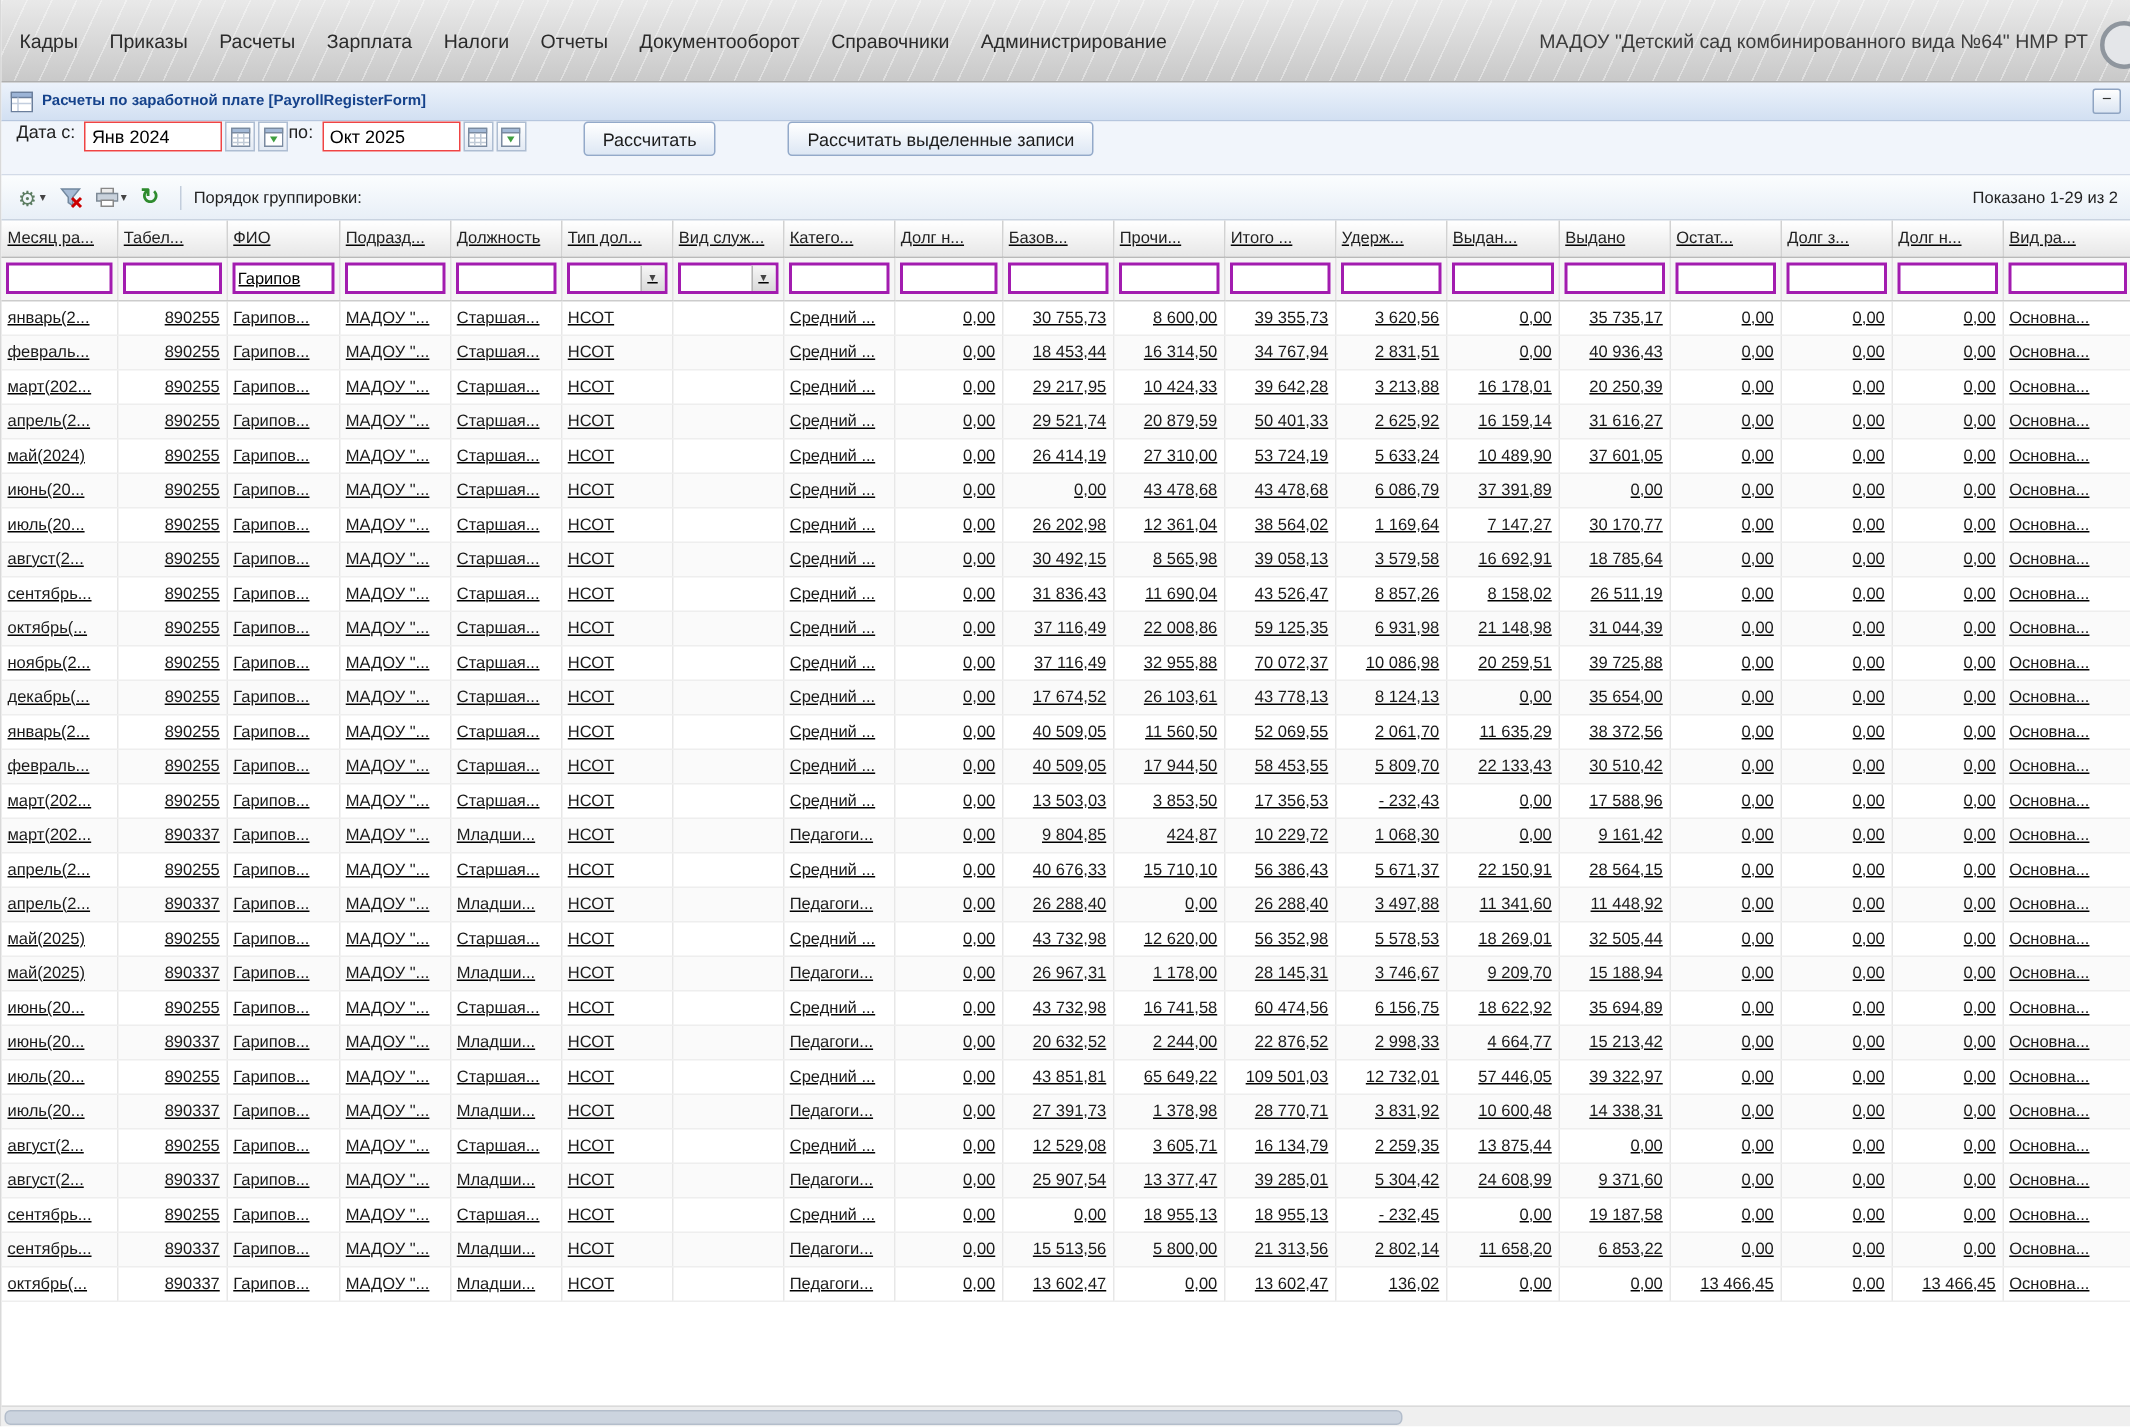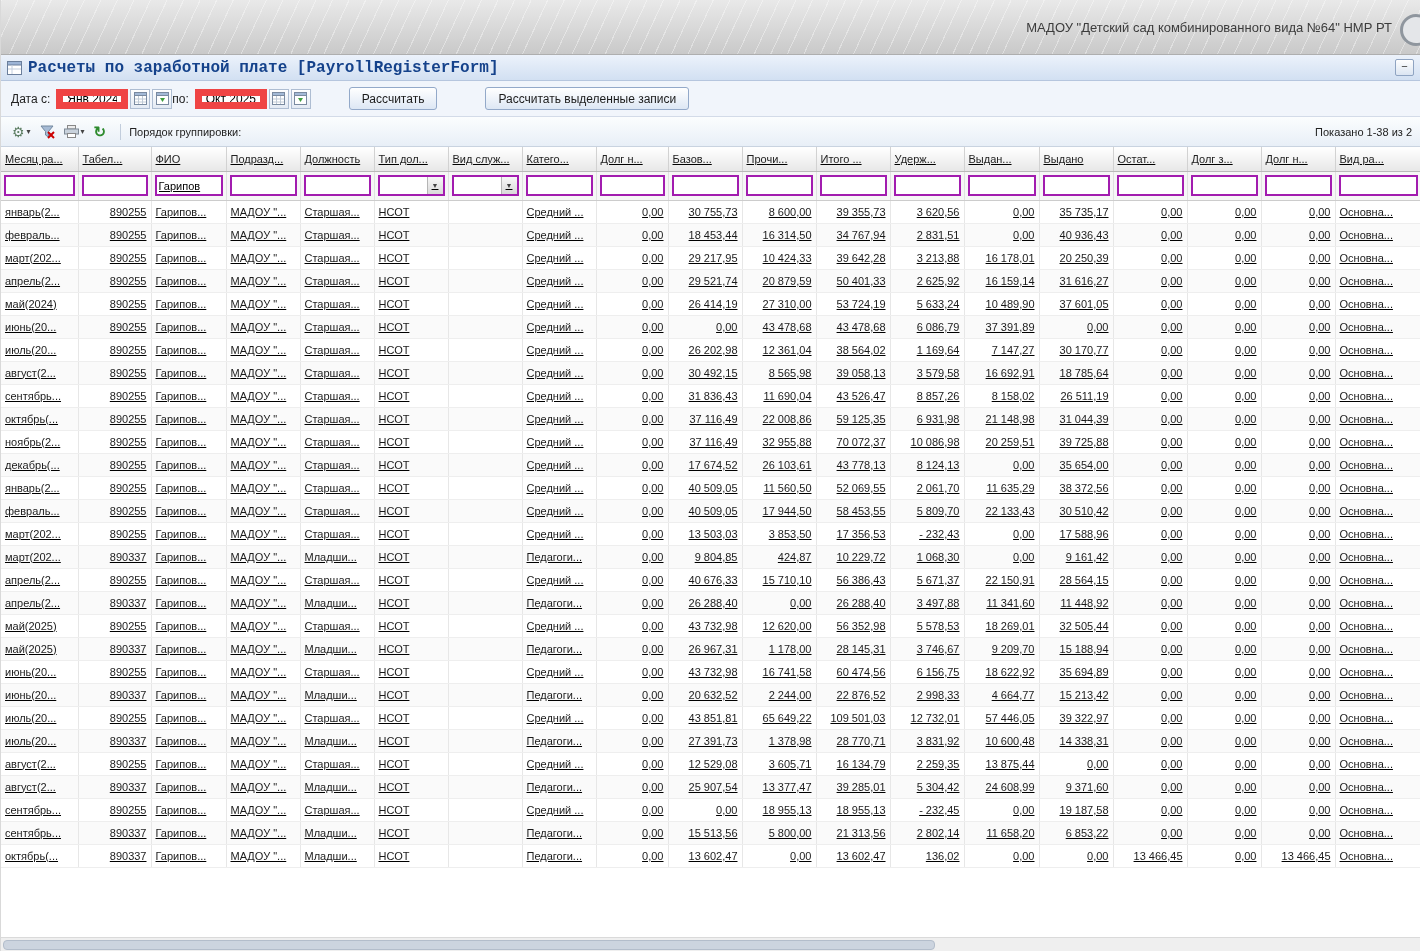--- a/index.html
+++ b/index.html
@@ -27,36 +27,36 @@
     border:3px solid #8f969e;border-radius:50%;background:#e4e6e9;z-index:1;
   }
 
   
   .titlebar{
     height:26px;background:linear-gradient(#ecf2fb,#d2e0f2);
     border-bottom:1px solid #b6c6de;display:flex;align-items:center;
     padding:0 6px;box-sizing:border-box;
   }
   .win-icon{width:15px;height:14px;display:inline-flex;}
-  .win-title{font-size:16px;font-weight:bold;color:#15428b;margin-left:6px;white-space:nowrap;font-family:Liberation Mono, monospace;}
+  .win-title{font-size:10px;font-weight:bold;color:#15428b;margin-left:6px;white-space:nowrap;}
   .min-btn{
     margin-left:auto;width:17px;height:15px;border:1px solid #8fa4c2;border-radius:2px;
     background:linear-gradient(#fefefe,#dbe5f2);font-size:11px;line-height:13px;text-align:center;
     color:#333;cursor:default;
   }
 
   
   .datebar{
     height:36px;background:#f1f5fb;border-bottom:1px solid #d3dbe8;
-    display:flex;align-items:center;padding:0 10px;box-sizing:border-box;font-size:12px;color:#222;
+    display:flex;align-items:flex-start;padding:0 10px;box-sizing:border-box;font-size:12px;color:#222;
   }
   .lbl{margin-right:6px;white-space:nowrap;}
   .lbl.to{}
   .date-input{
-    width:72px;height:20px;border:7px solid #ef4444;font-size:12px;padding:0 4px;
+    width:92px;height:20px;border:1px solid #ef4444;font-size:12px;padding:0 4px;
     box-sizing:border-box;font-family:"Liberation Sans",sans-serif;
   }
   .icon-btn{
     width:20px;height:20px;border:1px solid #aebdd2;background:linear-gradient(#ffffff,#e3eaf4);
     margin-left:2px;display:inline-flex;align-items:center;justify-content:center;box-sizing:border-box;cursor:default;
   }
   .btn{
     height:23px;border:1px solid #93a9c9;border-radius:3px;background:linear-gradient(#ffffff,#dde7f4);
     font-size:12px;color:#1c1c1c;padding:0 12px;font-family:"Liberation Sans",sans-serif;cursor:default;
   }
@@ -116,20 +116,31 @@
     position:absolute;left:2px;top:2px;width:930px;height:8px;background:#ccd4df;
     border:1px solid #b3bdcb;border-radius:4px;
   }
 </style>
 </head>
 <body>
 
 <div class="app">
 
   <div class="menubar">
+    <div class="menu-items">
+        <span class="menu-item">Кадры</span>
+        <span class="menu-item">Приказы</span>
+        <span class="menu-item">Расчеты</span>
+        <span class="menu-item">Зарплата</span>
+        <span class="menu-item">Налоги</span>
+        <span class="menu-item">Отчеты</span>
+        <span class="menu-item">Документооборот</span>
+        <span class="menu-item">Справочники</span>
+        <span class="menu-item">Администрирование</span>
+      </div>
     <div class="org">МАДОУ "Детский сад комбинированного вида №64" НМР РТ</div>
     <div class="app-circle"></div>
   </div>
 
   <div class="titlebar">
     <span class="win-icon">
       <svg width="15" height="14" viewBox="0 0 15 14">
           <rect x="0.5" y="0.5" width="14" height="13" fill="#ffffff" stroke="#6b7f9c"></rect>
           <rect x="0.5" y="0.5" width="14" height="3.5" fill="#9cb4d6" stroke="#6b7f9c"></rect>
           <line x1="1" y1="8" x2="14" y2="8" stroke="#c3cede"></line>
@@ -201,21 +212,21 @@
           <rect x="0.5" y="4" width="14" height="5" fill="#c9d2dc" stroke="#7e8a96"></rect>
           <rect x="3.5" y="8.5" width="8" height="4" fill="#ffffff" stroke="#888888"></rect>
         </svg>
       <span class="dd-arrow">▾</span>
     </span>
     <span class="tool-icon">
       <span class="refresh-glyph">↻</span>
     </span>
     <span class="sep"></span>
     <span class="glabel">Порядок группировки:</span>
-    <span class="status">Показано 1-38 из 2</span>
+    <span class="status">Показано 1-29 из 2</span>
   </div>
 
   <table class="grid">
       <colgroup>
         <col style="width: 77px;">
         <col style="width: 73px;">
         <col style="width: 75px;">
         <col style="width: 74px;">
         <col style="width: 74px;">
         <col style="width: 74px;">

